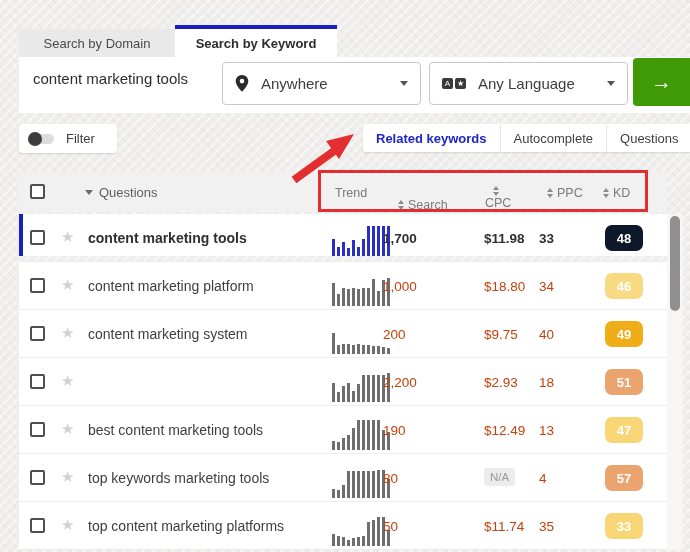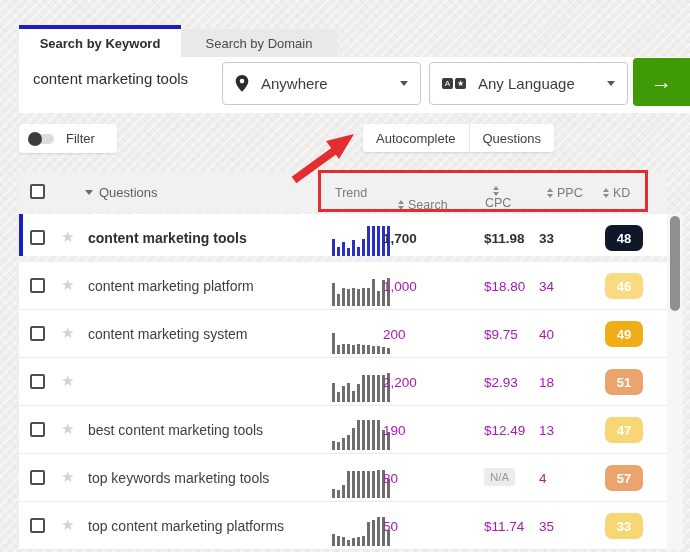--- a/index.html
+++ b/index.html
@@ -53,41 +53,41 @@
   .sorter .down { border-top:4px solid #8b8b8b; }
   .checkbox { display:block; width:15px; height:15px; background:#fff; border:2px solid #4f4f4f; border-radius:2px; cursor:pointer; }
   .thead .checkbox { position:absolute; left:11px; top:12px; }
   .tbody .row { position:relative; height:48px; background:#fff; border-bottom:1px solid #ececec; }
   .tbody { margin-top:2px; }
   .row .checkbox { position:absolute; left:11px; top:16px; }
   .row .star { position:absolute; left:42px; top:14px; font-size:15px; color:#d3d3d3; cursor:pointer; }
   .row .kw { position:absolute; left:69px; top:16px; font-size:14px; color:#3e3e3e; cursor:pointer; }
   .row .trend { position:absolute; left:313px; bottom:3px; width:62px; height:32px; display:flex; align-items:flex-end; gap:2px; }
   .row .trend b { display:block; width:3px; }
-  .row .num { position:absolute; top:17px; font-size:13.5px; color:#a21caf; }
+  .row .num { position:absolute; top:17px; font-size:13.5px; color:#c2410c; }
   .row .search { left:364px; }
   .row .cpc { left:465px; }
   .row .ppc { left:520px; }
   .row .na { background:#ececec; color:#999; font-size:11.5px; padding:3px 6px; border-radius:3px; top:14px; }
   .row .kd { position:absolute; left:586px; top:11px; width:38px; height:26px; border-radius:7px; color:#fff; font-size:13px; font-weight:bold; display:flex; align-items:center; justify-content:center; }
   .row.active { box-shadow:inset 4px 0 0 #1b20bd; }
   .row.active::after { content:''; position:absolute; left:0; right:0; bottom:0; height:5px;
     background-color:#efeeed;
     background-image:repeating-linear-gradient(135deg, rgba(255,255,255,.45) 0 2px, transparent 2px 7px); }
   .row.active .kw, .row.active .num { font-weight:bold; color:#2f2f2f; }
   
   .scroll-track { position:absolute; left:667px; top:214px; width:16px; height:336px; background:#f7f6f5; }
   .scroll-thumb { position:absolute; left:670px; top:216px; width:10px; height:95px; background:#8f8f8f; border-radius:5px; cursor:pointer; }
 </style>
 </head>
 <body>
 
 <div class="tab-row">
+  <div class="stab inactive">Search by Domain</div>
   <div class="stab active">Search by Keyword</div>
-  <div class="stab inactive">Search by Domain</div>
 </div>
 
 <div class="search-band"></div>
 
 <input class="kw-input" type="text" value="content marketing tools" style="">
 
 <div class="selectbox sel-loc">
   <span class="pin-icon">
     <svg width="14" height="17" viewBox="0 0 14 17">
         <path d="M7 0C3.4 0 .7 2.8.7 6.2c0 4.6 6.3 10.4 6.3 10.4s6.3-5.8 6.3-10.4C13.3 2.8 10.6 0 7 0zm0 8.4a2.3 2.3 0 1 1 0-4.6 2.3 2.3 0 0 1 0 4.6z" fill="#2b2b2b"></path>
@@ -109,20 +109,21 @@
 <button class="go-btn">→</button>
 
 <div class="filter-btn">
   <span class="toggle">
       <span class="knob"></span>
     </span>
   <span class="lbl">Filter</span>
 </div>
 
 <div class="seg-tabs">
+  <div class="seg active">Related keywords</div>
   <div class="seg">Autocomplete</div>
   <div class="seg">Questions</div>
 </div>
 
 <svg class="anno red-arrow" width="80" height="62">
   <line x1="6" y1="54" x2="46" y2="25" stroke="#e22e2e" stroke-width="8"></line>
   <polygon points="66,8 51,33 38,15" fill="#e22e2e"></polygon>
 </svg>
 <div class="anno red-box"></div>
 

